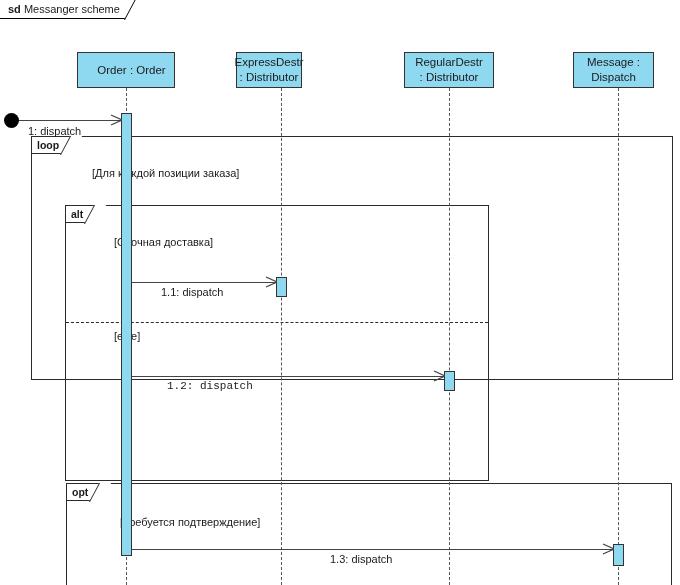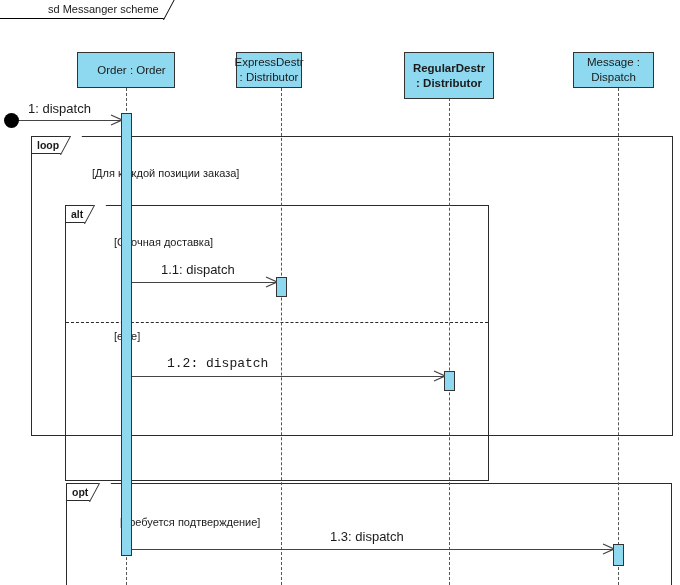--- a/index.html
+++ b/index.html
@@ -25,21 +25,21 @@
     box-sizing: border-box;
     border: 1px solid #000000;
     border-top: none;
     border-left: none;
     font-size: 11px;
     line-height: 19px;
     color: #1a1a1a;
     white-space: nowrap;
     background: #ffffff;
   }
-  .frame-tab .kw { font-weight: normal; margin-left: 40px; }
+  .frame-tab .kw { font-weight: bold; }
   .frame-tab-clip {
     position: absolute;
     right: -1px;
     top: -1px;
     width: 12px;
     height: 21px;
     background: #ffffff;
     border-left: 1px solid #000000;
     transform: skewX(-28deg);
     transform-origin: bottom left;
@@ -73,23 +73,24 @@
     border: 1px solid #333333;
   }
   
   .msg-line {
     position: absolute;
     height: 0;
     border-top: 1px solid #444444;
   }
   .msg-label {
     position: absolute;
-    font-size: 13px;
-    color: #1a1a1a;
-    white-space: nowrap;
+    font-size: 11px;
+    color: #1a1a1a;
+    white-space: nowrap;
+    margin-top: 24px;
   }
   .arrowhead {
     position: absolute;
     width: 12px;
     height: 12px;
   }
   .found-dot {
     position: absolute;
     width: 15px;
     height: 15px;
@@ -147,21 +148,21 @@
 <body>
 
 <div id="canvas">
 
   <div class="frame-tab" style="left:0px; top:0px;">
     <span class="kw">sd</span>
     <span>Messanger scheme</span>
     <span class="frame-tab-clip"></span>
   </div>
 
-  <div class="fragment" style="left:31px; top:136px; width:642px; height:300px;">
+  <div class="fragment" style="left:31px; top:136px; width:642px; height:244px;">
     <div class="fragment-tab">
       <span>loop</span>
       <span class="fragment-tab-clip"></span>
     </div>
   </div>
   <div class="guard" style="left:92px; top:167px;">[Для каждой позиции заказа]</div>
 
   <div class="fragment" style="left:65px; top:205px; width:424px; height:276px;">
     <div class="fragment-tab">
       <span>alt</span>
@@ -187,21 +188,21 @@
 
   <div class="lifeline-head" style="left:77px; top:52px; width:98px; height:36px;padding-left:11px;">
     <span>Order : Order</span>
   </div>
 
   <div class="lifeline-head" style="left:236px; top:52px; width:66px; height:36px;">
     <span>ExpressDestr</span>
     <span>: Distributor</span>
   </div>
 
-  <div class="lifeline-head" style="left:404px; top:52px; width:90px; height:47px;font-weight:bold;">
+  <div class="lifeline-head" style="left:404px; top:52px; width:90px; height:36px;">
     <span>RegularDestr</span>
     <span>: Distributor</span>
   </div>
 
   <div class="lifeline-head" style="left:573px; top:52px; width:81px; height:36px;">
     <span>Message :</span>
     <span>Dispatch</span>
   </div>
 
   <div class="activation" style="left:121px; top:113px; width:11px; height:443px;"></div>

